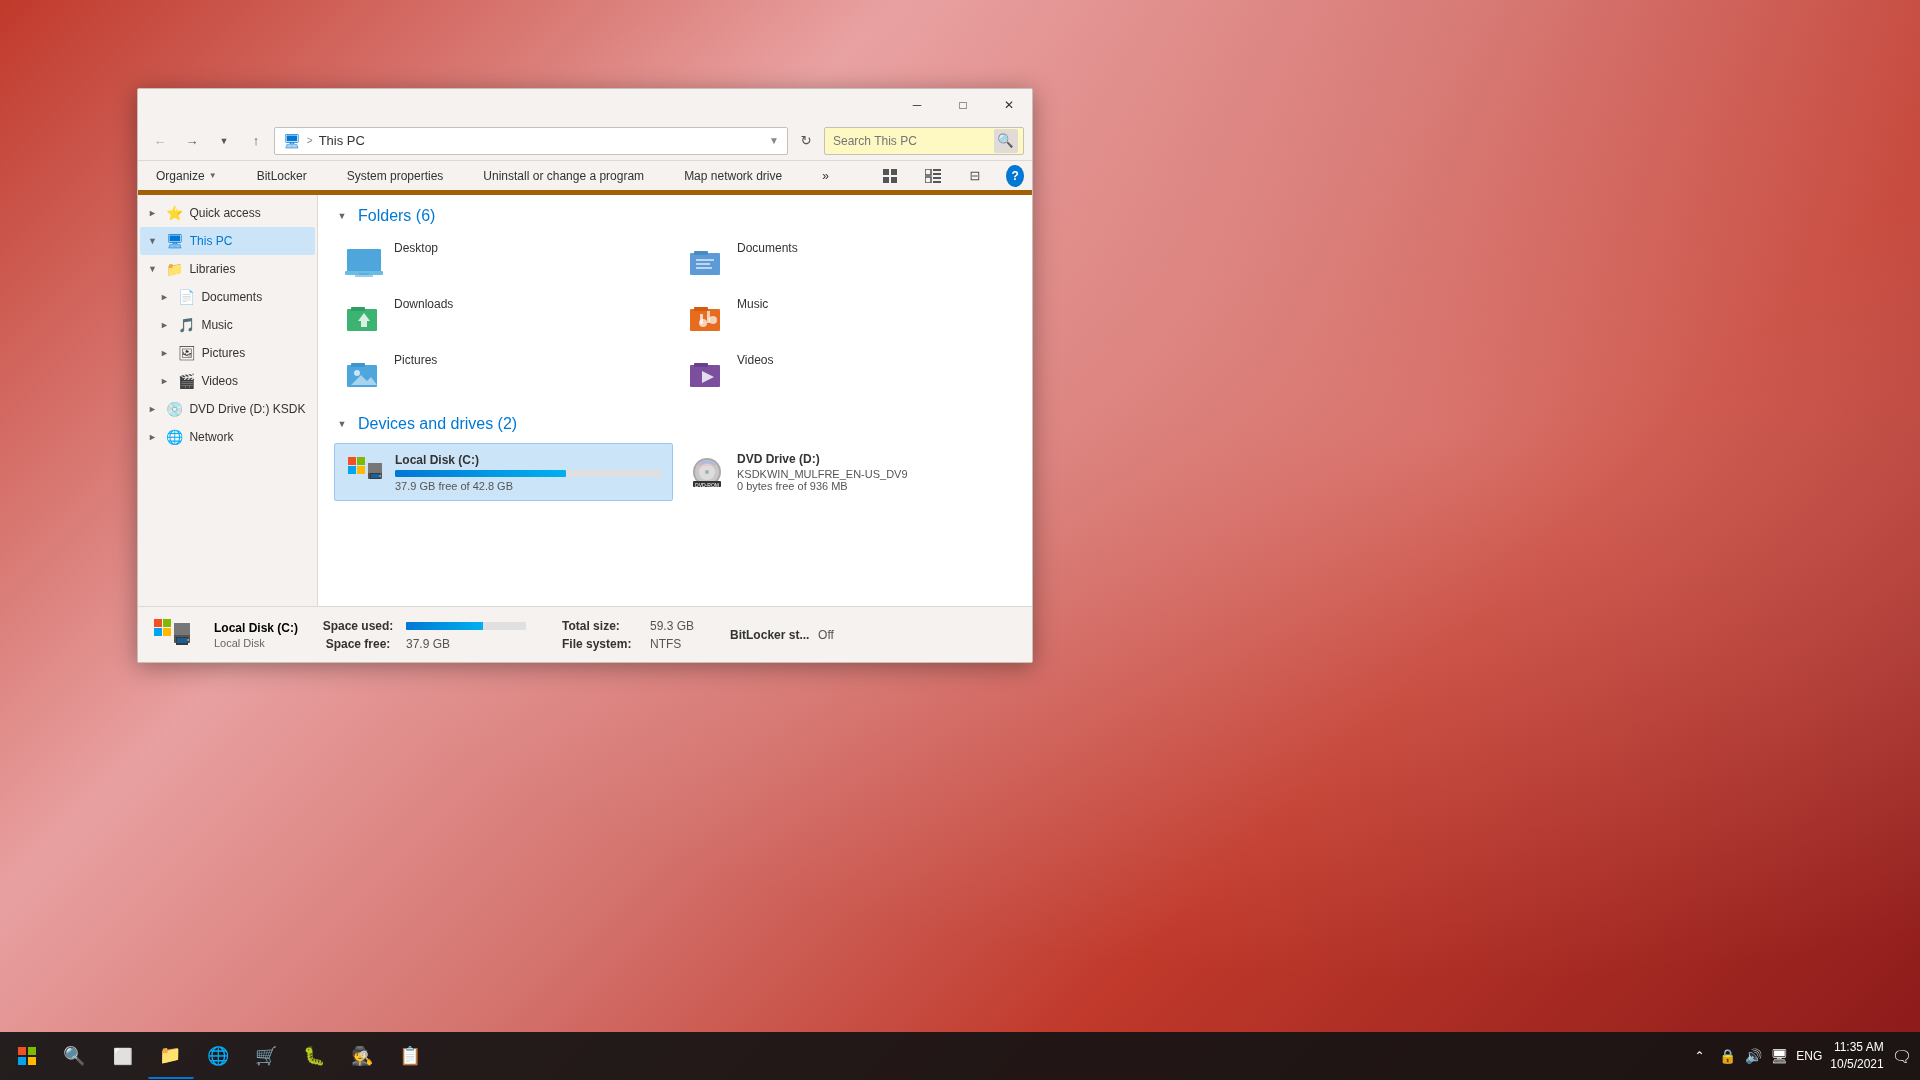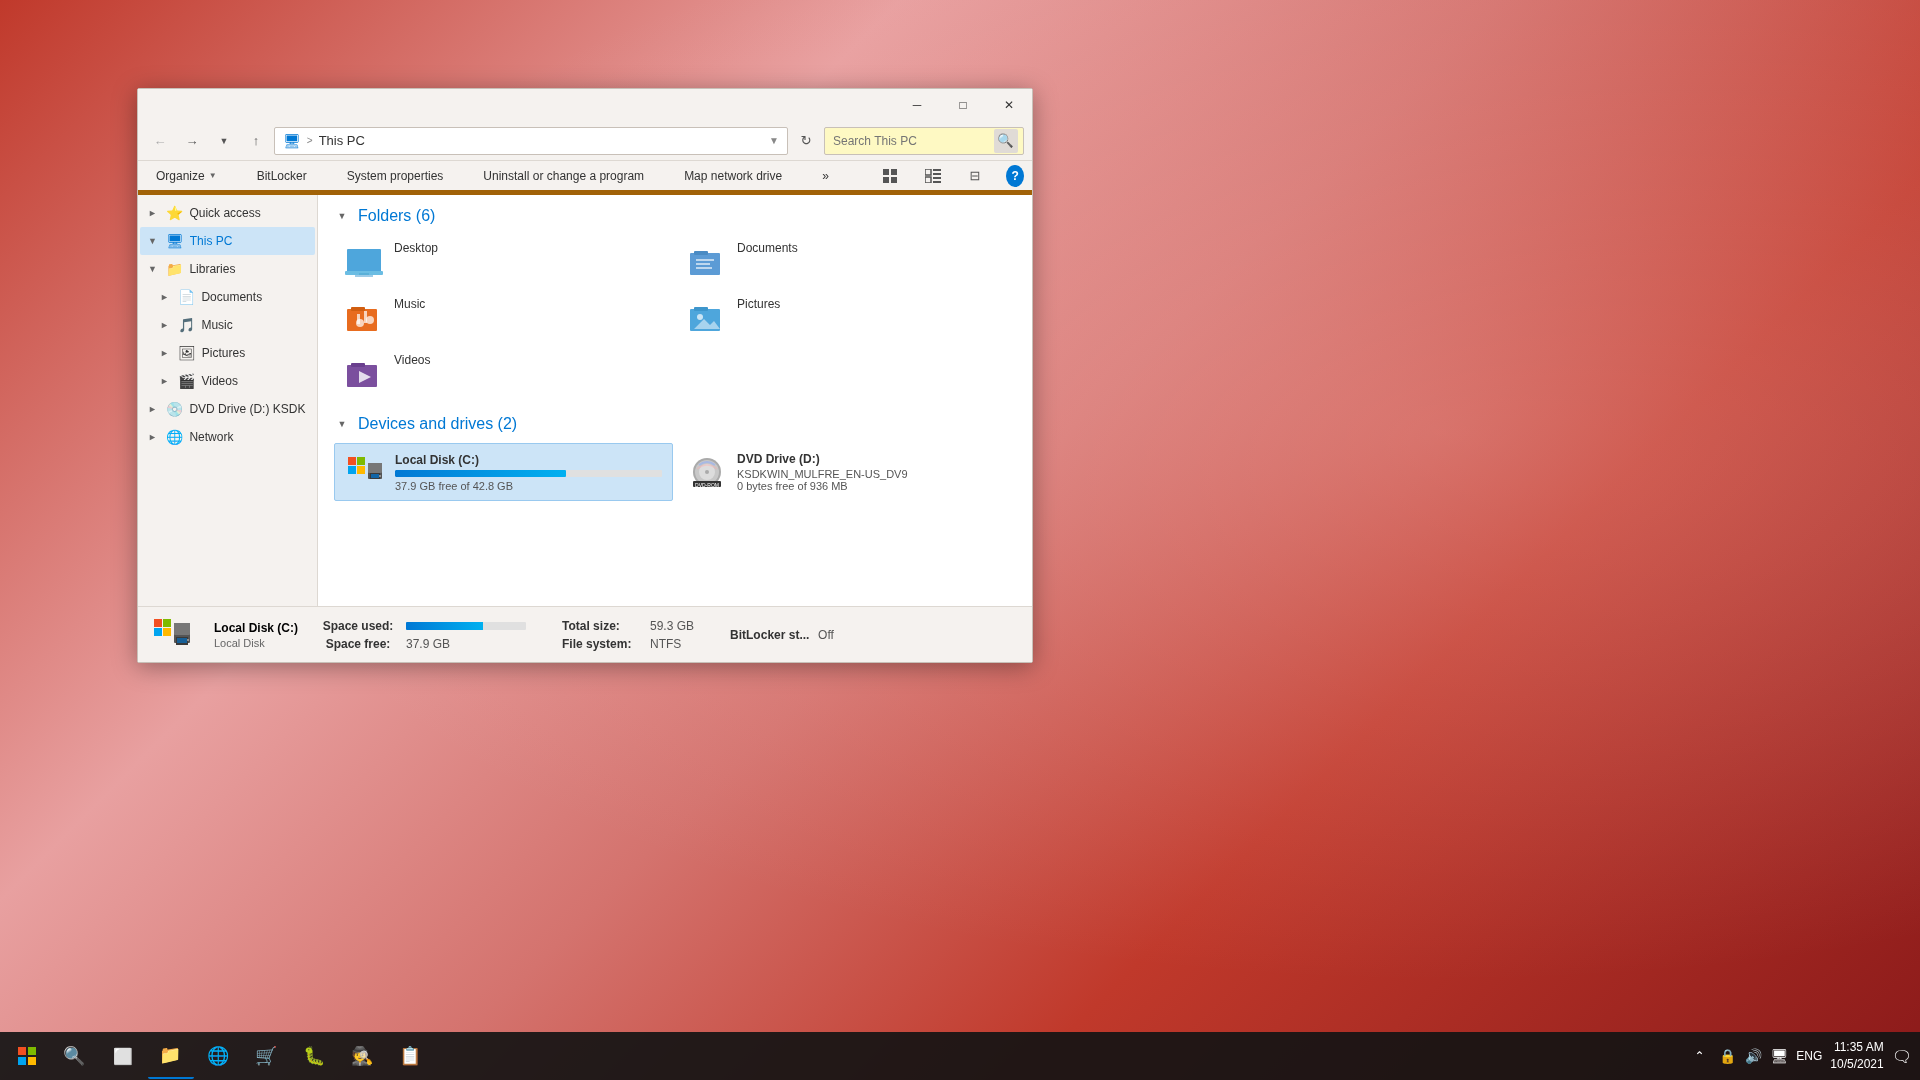--- a/index.html
+++ b/index.html
@@ -605,20 +605,30 @@
               <rect x="2" y="8" width="30" height="22" rx="1" fill="#5c9bd5"></rect>
               <rect x="6" y="6" width="14" height="4" rx="1" fill="#4a8bc4"></rect>
               <rect x="8" y="14" width="18" height="2" fill="#fff" opacity="0.6"></rect>
               <rect x="8" y="18" width="14" height="2" fill="#fff" opacity="0.6"></rect>
               <rect x="8" y="22" width="16" height="2" fill="#fff" opacity="0.6"></rect>
             </svg>
           </div>
           <span class="folder-name">Documents</span>
         </div>
 
+        <div class="folder-item">
+          <div class="folder-icon">
+            <svg width="38" height="32" viewBox="0 0 38 32">
+              <rect x="2" y="8" width="30" height="22" rx="1" fill="#3cb371"></rect>
+              <rect x="6" y="6" width="14" height="4" rx="1" fill="#2e9e62"></rect>
+              <polygon points="19,12 25,20 22,20 22,26 16,26 16,20 13,20" fill="#fff" opacity="0.8"></polygon>
+            </svg>
+          </div>
+          <span class="folder-name">Downloads</span>
+        </div>
 
         <div class="folder-item">
           <div class="folder-icon">
             <svg width="38" height="32" viewBox="0 0 38 32">
               <rect x="2" y="8" width="30" height="22" rx="1" fill="#e86c1f"></rect>
               <rect x="6" y="6" width="14" height="4" rx="1" fill="#d15e10"></rect>
               <circle cx="15" cy="22" r="4" fill="#fff" opacity="0.7"></circle>
               <circle cx="25" cy="19" r="4" fill="#fff" opacity="0.7"></circle>
               <rect x="19" y="10" width="3" height="12" fill="#fff" opacity="0.7"></rect>
               <rect x="12" y="13" width="3" height="10" fill="#fff" opacity="0.7"></rect>

